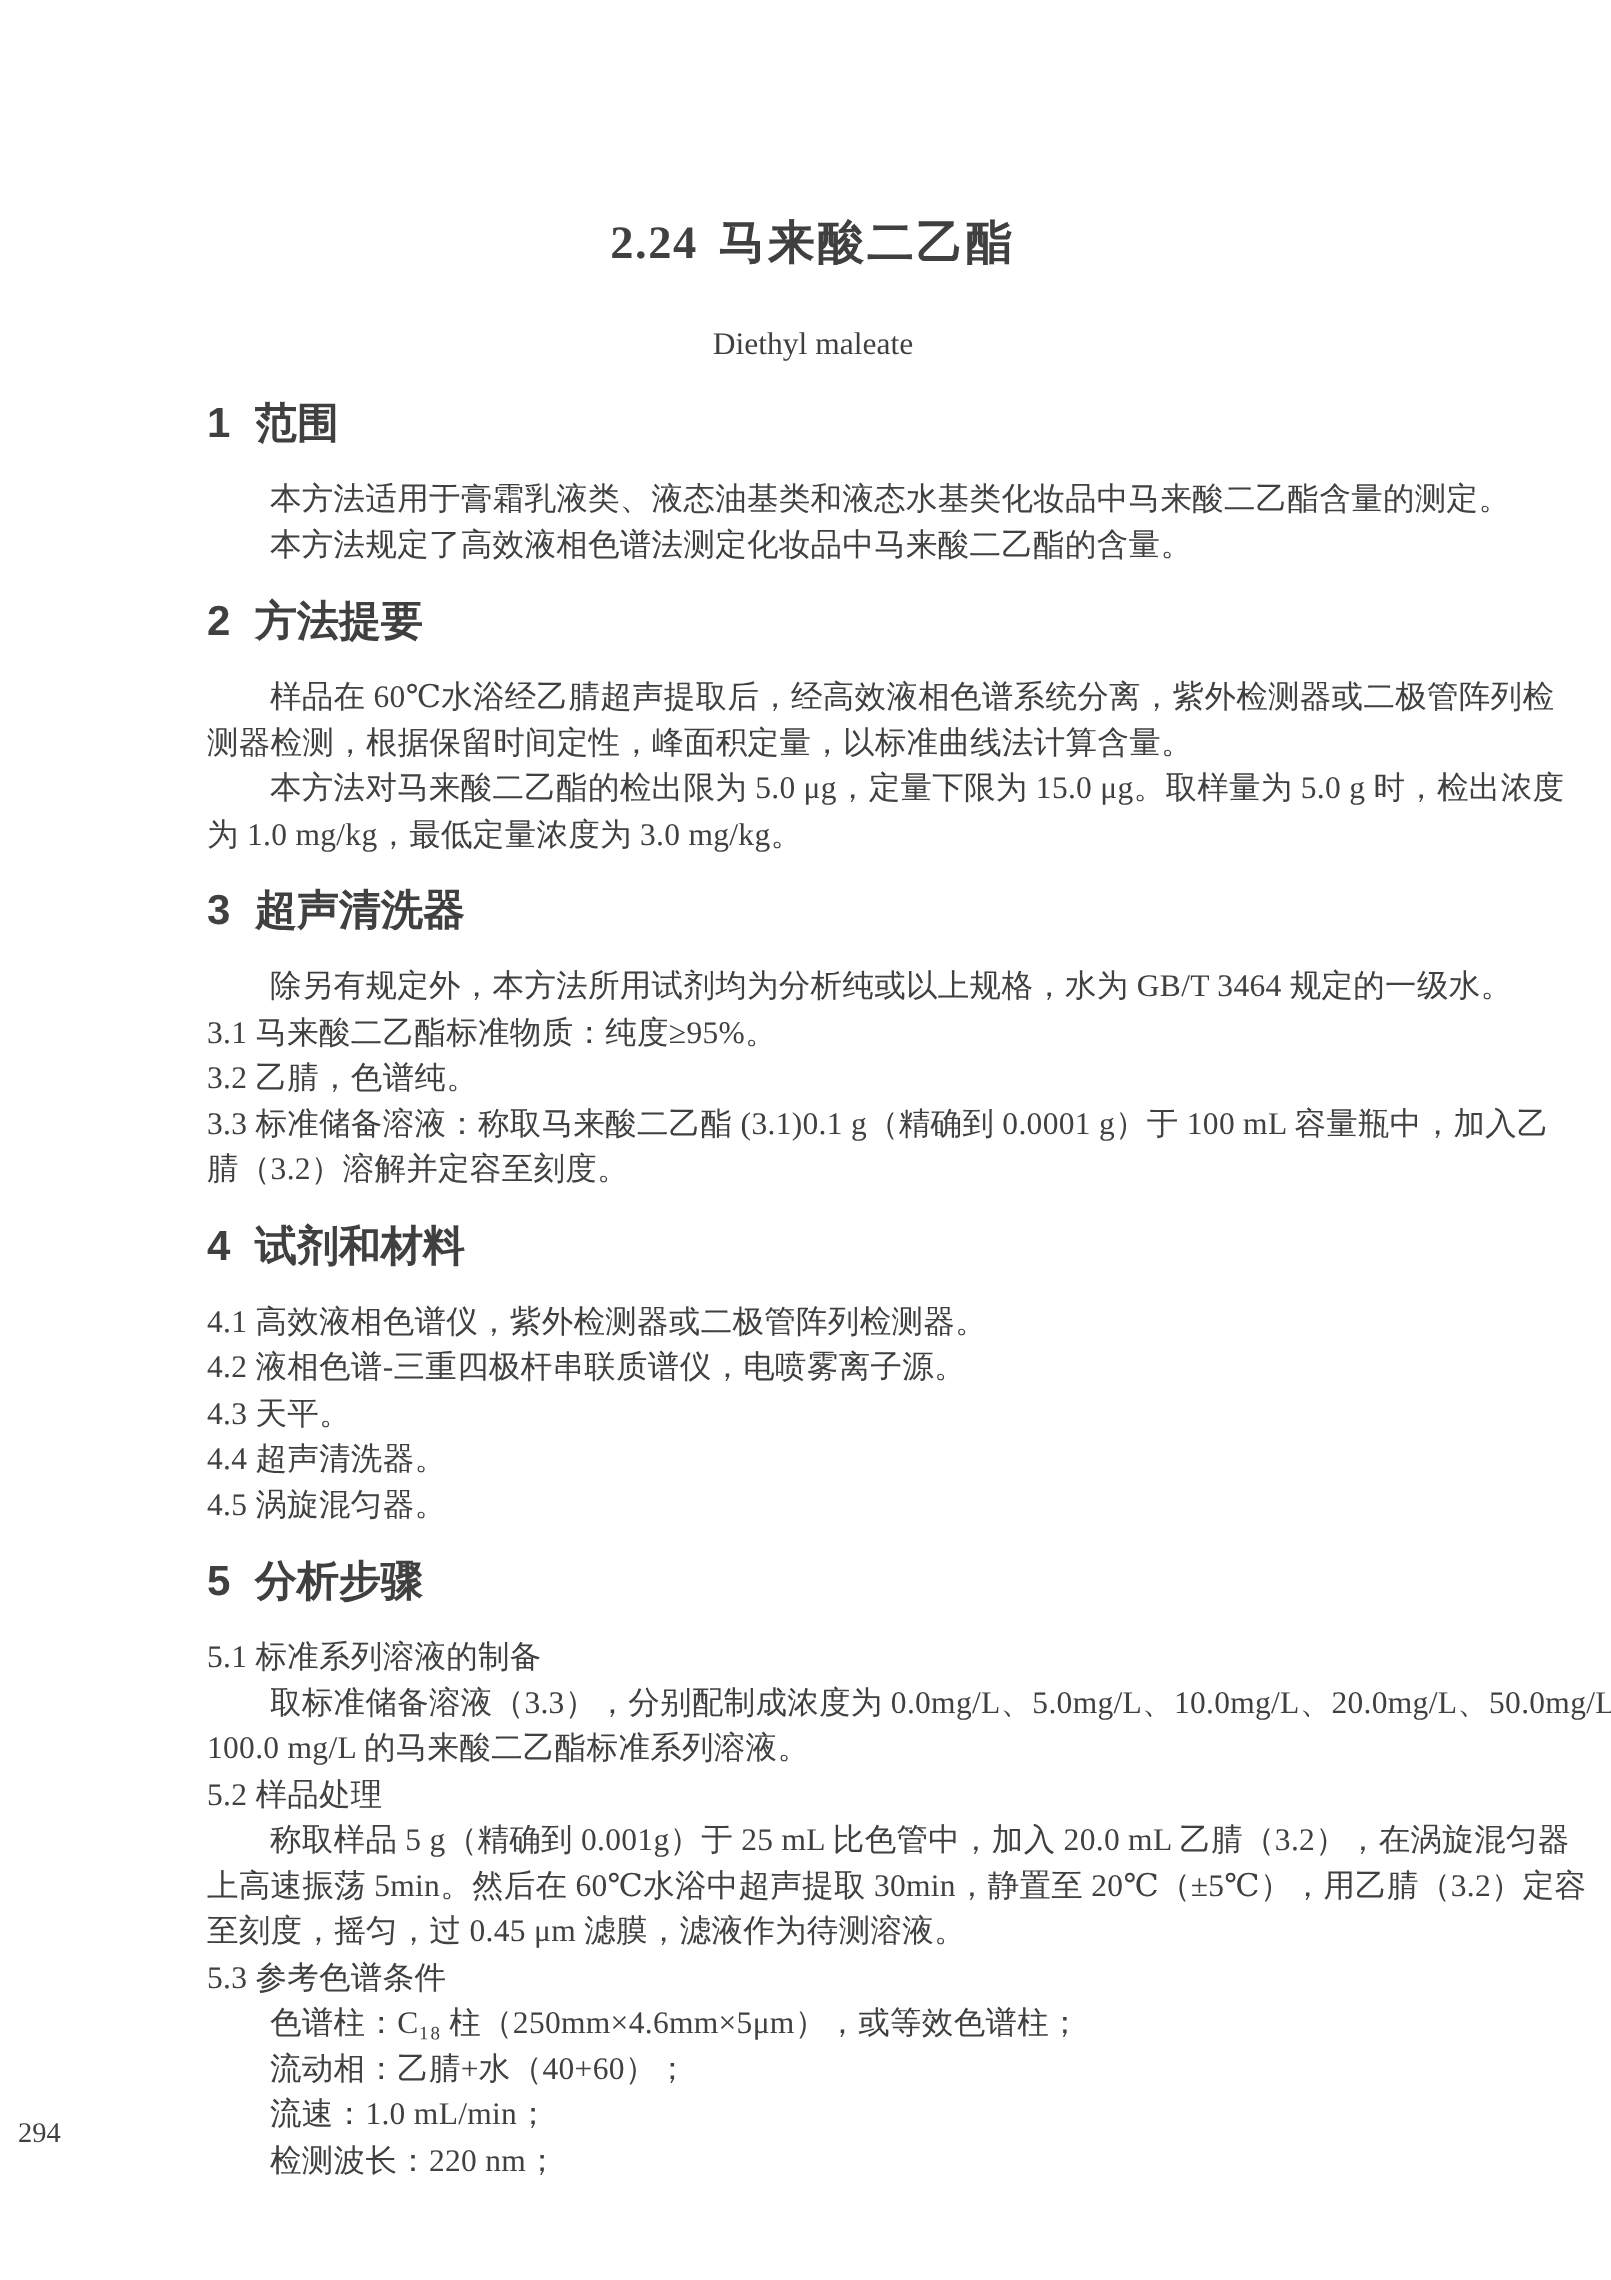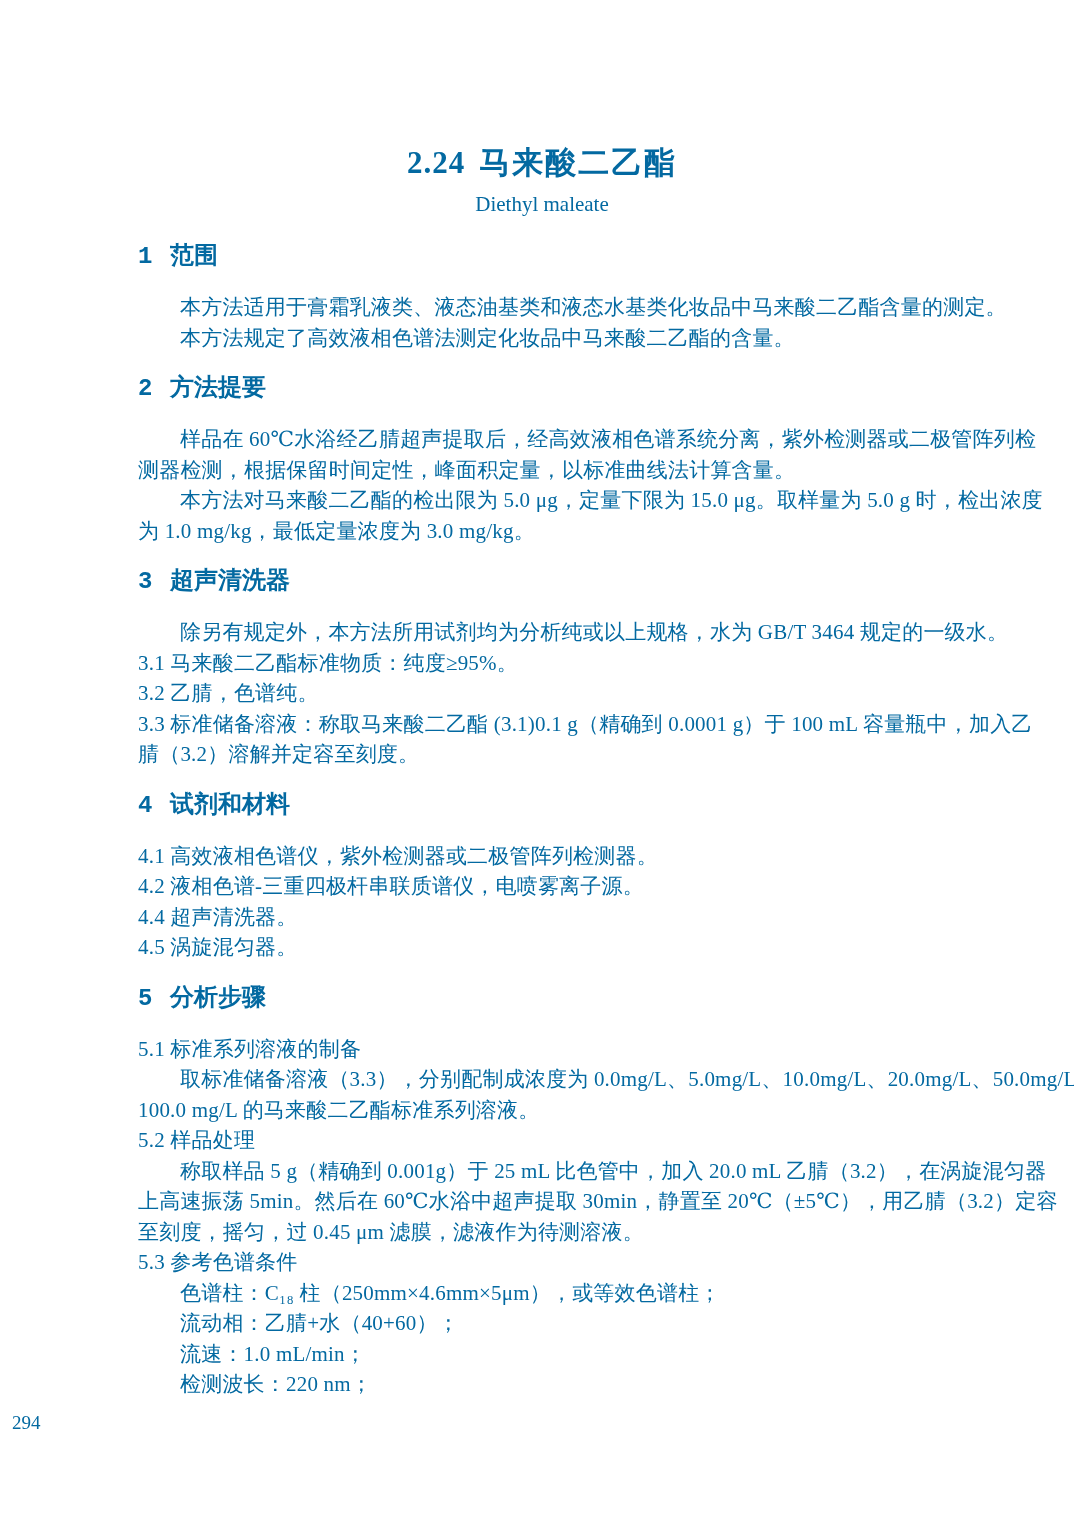--- a/index.html
+++ b/index.html
@@ -7,21 +7,21 @@
     padding: 0;
     background: #e8e8e8;
   }
   .page {
     position: relative;
     width: 1074px;
     height: 1520px;
     margin: 0 auto;
     background: #ffffff;
     overflow: hidden;
-    color: #0369a1;
+    color: #404040;
     font-family: "Liberation Serif", "DejaVu Serif", serif;
   }
   .content {
     padding: 142px 128px 0 138px;
   }
   .doc-title {
     text-align: center;
     font-size: 31px;
     line-height: 40px;
     font-weight: bold;
@@ -32,27 +32,27 @@
     margin-right: 14px;
   }
   .doc-title .t-cn {
     font-family: "DejaVu Sans", "Liberation Sans", sans-serif;
     letter-spacing: 2px;
   }
   .doc-subtitle {
     text-align: center;
     font-size: 21px;
     line-height: 26px;
-    margin-top: 8px;
+    margin-top: 34px;
     font-family: "Liberation Serif", "DejaVu Serif", serif;
   }
   .sec-heading {
-    font-family: Liberation Mono, monospace;
+    font-family: Liberation Sans, sans-serif;
     font-weight: 600;
-    font-size: 24px;
+    font-size: 28px;
     line-height: 28px;
     margin: 22px 0 21px 0;
   }
   .sec-heading .h-num {
     display: inline-block;
     min-width: 32px;
   }
   .first-heading {
     margin-top: 26px;
   }
@@ -116,20 +116,21 @@
       <div class="line">3.3 标准储备溶液：称取马来酸二乙酯 (3.1)0.1 g（精确到 0.0001 g）于 100 mL 容量瓶中，加入乙</div>
       <div class="line">腈（3.2）溶解并定容至刻度。</div>
     </div>
 
     <div>
       <div class="sec-heading">
         <span class="h-num">4</span><span>试剂和材料</span>
       </div>
       <div class="line">4.1 高效液相色谱仪，紫外检测器或二极管阵列检测器。</div>
       <div class="line">4.2 液相色谱-三重四极杆串联质谱仪，电喷雾离子源。</div>
+      <div class="line">4.3 天平。</div>
       <div class="line">4.4 超声清洗器。</div>
       <div class="line">4.5 涡旋混匀器。</div>
     </div>
 
     <div>
       <div class="sec-heading">
         <span class="h-num">5</span><span>分析步骤</span>
       </div>
       <div class="line">5.1 标准系列溶液的制备</div>
       <div class="line indent">取标准储备溶液（3.3），分别配制成浓度为 0.0mg/L、5.0mg/L、10.0mg/L、20.0mg/L、50.0mg/L、</div>

